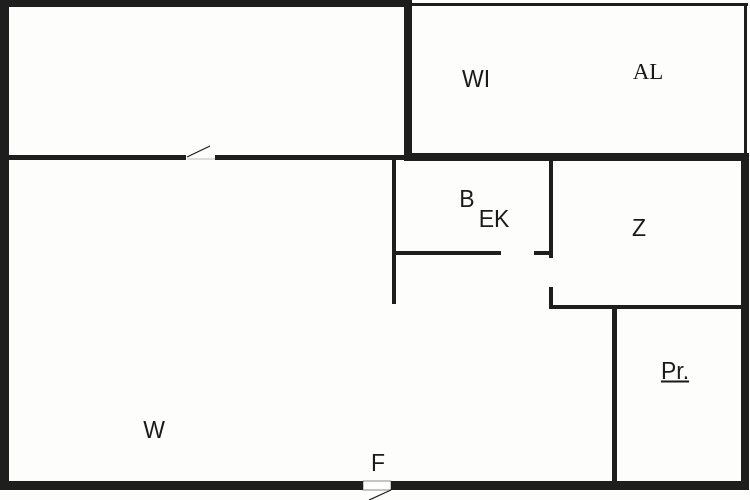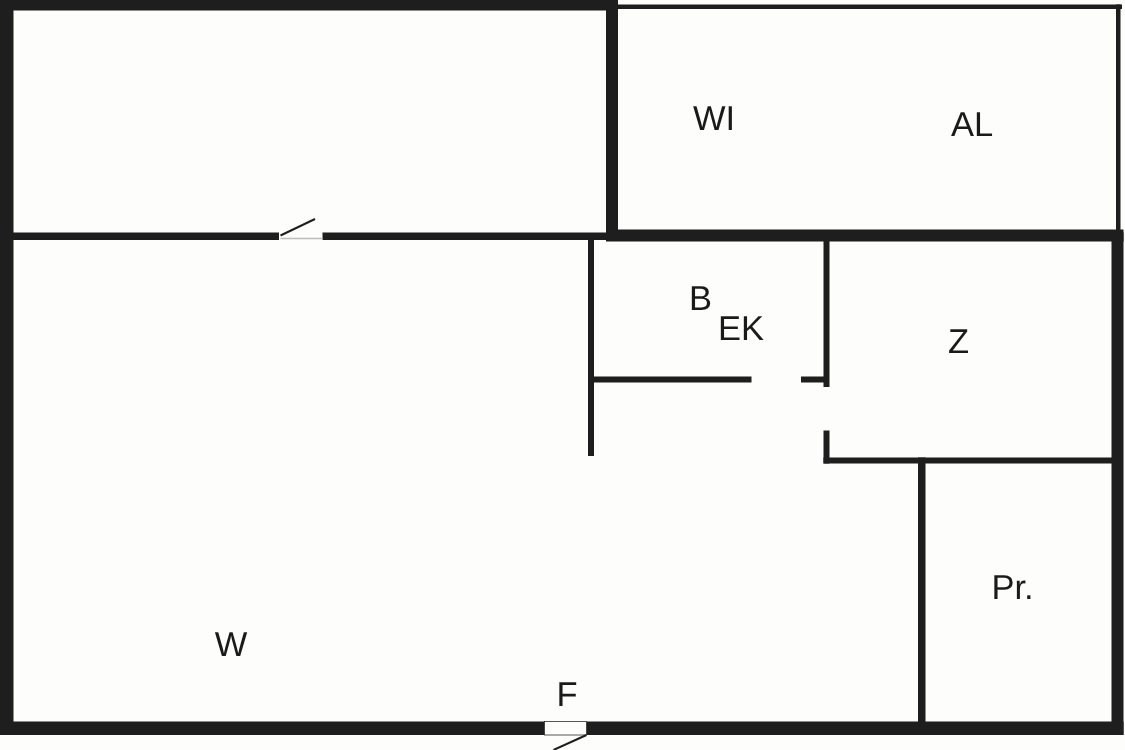--- a/index.html
+++ b/index.html
@@ -43,19 +43,19 @@
   <rect class="wall" x="549" y="287" width="4" height="22"></rect>
   <rect class="wall" x="549" y="305" width="196" height="4"></rect>
 
   <rect class="wall" x="612" y="305" width="5" height="180"></rect>
 
   <rect class="door-gap" x="363" y="481" width="28" height="9" style="stroke:#1e1e1e;stroke-width:0.5"></rect>
   <line class="door-swing" x1="391" y1="490" x2="369" y2="500"></line>
 </svg>
 
 <div class="label" style="left:476px;top:79px;">WI</div>
-<div class="label" style="left:648px;top:83px;">AL</div>
+<div class="label" style="left:648px;top:71px;font-family:Liberation Serif, serif;">AL</div>
 <div class="label" style="left:467px;top:199px;">B</div>
 <div class="label" style="left:494px;top:219px;">EK</div>
 <div class="label" style="left:639px;top:228px;">Z</div>
-<div class="label" style="left:675px;top:392px;">Pr.</div>
+<div class="label" style="left:675px;top:371px;text-decoration:underline;">Pr.</div>
 <div class="label" style="left:154px;top:430px;">W</div>
 <div class="label" style="left:378px;top:463px;">F</div>
 
 </body></html>

